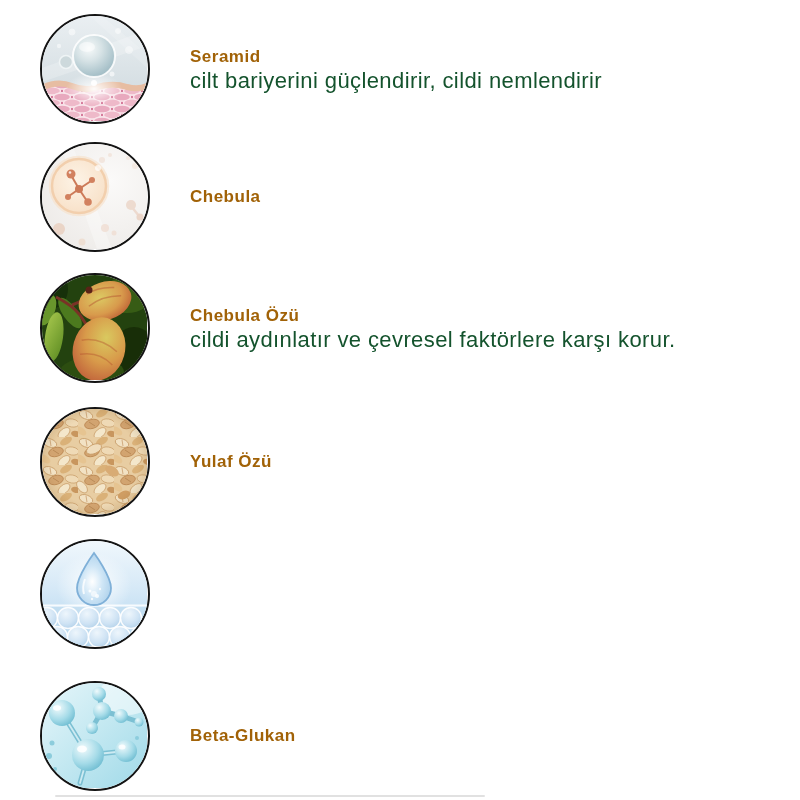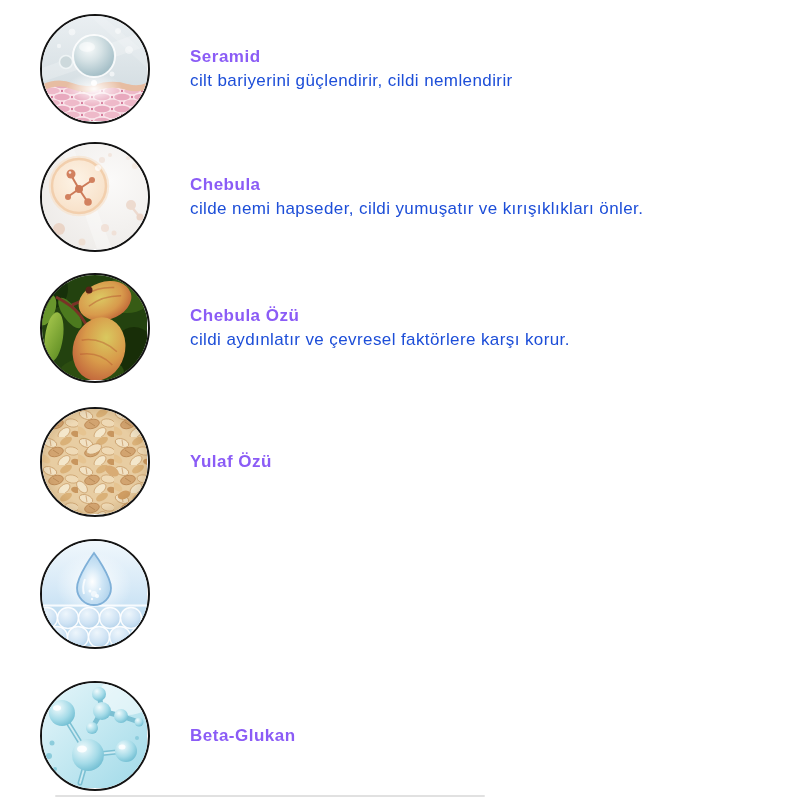--- a/index.html
+++ b/index.html
@@ -11,24 +11,24 @@
     position:absolute;left:40px;width:730px;height:110px;
     display:flex;align-items:center;gap:40px;
   }
   .circle{
     flex:none;width:110px;height:110px;box-sizing:border-box;
     border:2.5px solid #141414;border-radius:50%;overflow:hidden;background:#fff;
   }
   .circle svg{display:block;width:105px;height:105px;}
   .textblock{display:flex;flex-direction:column;justify-content:center;}
   .title{
-    font-size:17px;line-height:24px;font-weight:bold;letter-spacing:0.5px;color:#8b5cf6;
+    font-size:17px;line-height:24px;font-weight:bold;letter-spacing:0.5px;color:#a16207;
   }
   .desc{
-    font-size:17px;line-height:24px;letter-spacing:0.4px;color:#1d4ed8;white-space:pre-line;
+    font-size:22px;line-height:24px;letter-spacing:0.4px;color:#14532d;white-space:pre-line;
   }
   .partial-divider{
     position:absolute;left:55px;top:795px;width:430px;height:2px;
     background:#dcdcdc;border-radius:2px;opacity:.85;
   }
 </style>
 </head>
 <body>
 
 <div class="canvas">
@@ -134,21 +134,20 @@
         <circle cx="29" cy="30" r="4.5" fill="#d2815f"></circle>
         <circle cx="50" cy="36" r="3" fill="#d2815f"></circle>
         <circle cx="46" cy="58" r="3.8" fill="#d2815f"></circle>
         <circle cx="26" cy="53" r="3" fill="#d2815f"></circle>
         <circle cx="28" cy="28.5" r="1.3" fill="#ffffff" opacity="0.8"></circle>
         <circle cx="56" cy="24" r="3" fill="#ffffff" opacity="0.7"></circle>
       </svg>
     </div>
     <div class="textblock">
       <div class="title">Chebula</div>
-      <div class="desc">cilde nemi hapseder, cildi yumuşatır ve kırışıklıkları önler.</div>
     </div>
   </div>
 
   <div class="row" style="top:407px">
     <div class="circle">
       <svg viewBox="0 0 105 105">
         <defs>
           <pattern id="c4oats" width="36" height="28" patternUnits="userSpaceOnUse">
             <rect width="36" height="28" fill="#e8cda2"></rect>
             <ellipse cx="8" cy="6" rx="7" ry="4" fill="#f2e2c4" stroke="#c79b66" stroke-width="0.8" transform="rotate(20 8 6)"></ellipse>

